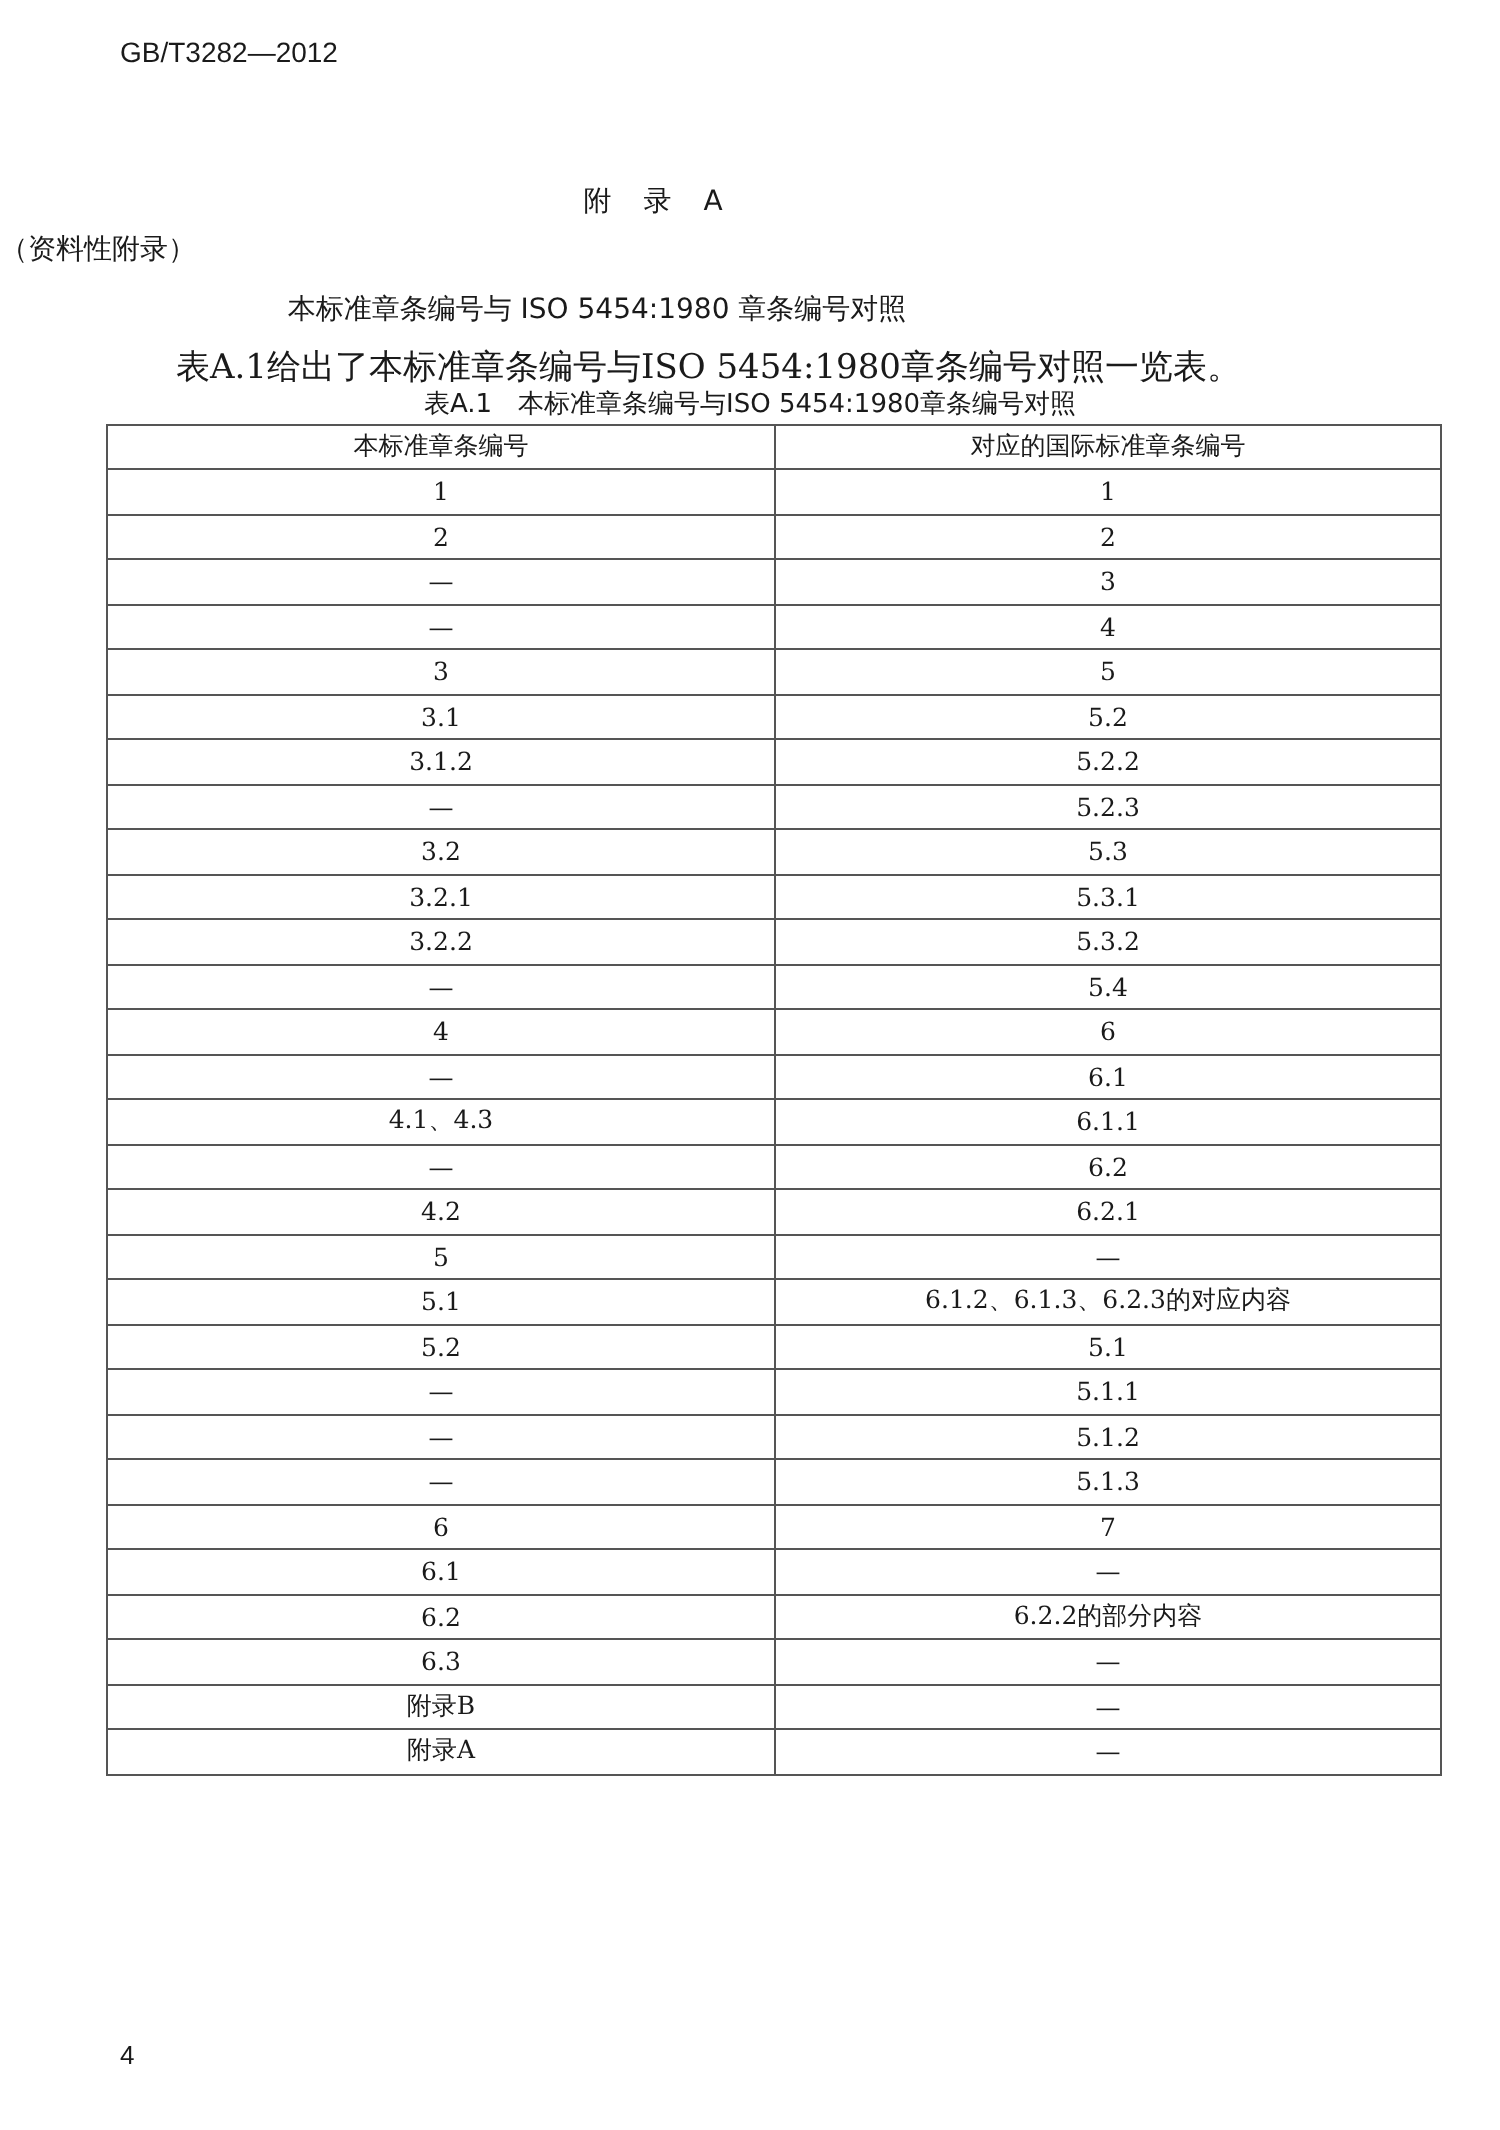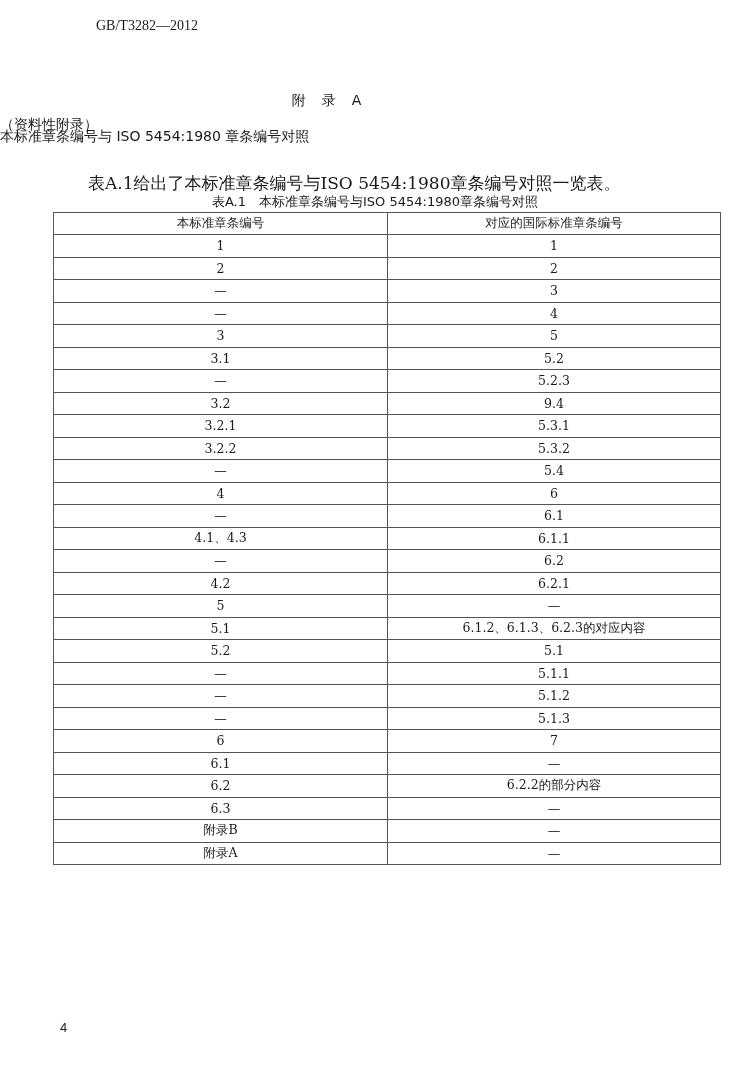--- a/index.html
+++ b/index.html
@@ -1,20 +1,20 @@
 <!DOCTYPE html>
 <html><head>
 <meta charset="utf-8">
 <style>
   html, body { margin:0; padding:0; background:#ffffff; }
   body { width:750px; height:1065px; position:relative; overflow:hidden; color:#1a1a1a; }
-  .doc-header { position:absolute; left:60px; top:18px; font-family:Liberation Serif, serif; font-size:14px;margin-left:36px; }
+  .doc-header { position:absolute; left:60px; top:18px; font-family:Liberation Sans, sans-serif; font-size:14px; }
   .appendix-title { position:absolute; left:0; width:654px; top:92px; text-align:center; font-family:"DejaVu Sans", sans-serif; font-size:14px; letter-spacing:1px; }
   .appendix-kind { position:absolute; left:0; width:750px; top:116px; text-align:left; font-family:"DejaVu Sans", sans-serif; font-size:14px; }
-  .appendix-subtitle { position:absolute; left:0; width:597px; top:128px; font-family:"DejaVu Sans", sans-serif; font-size:14px; }
+  .appendix-subtitle { position:absolute; left:0; width:597px; top:146px; text-align:center; font-family:"DejaVu Sans", sans-serif; font-size:14px; }
   .intro { position:absolute; left:88px; top:172px; font-family:"DejaVu Serif", serif; font-size:17px; }
   .table-caption { position:absolute; left:0; width:750px; top:193px; text-align:center; font-family:"DejaVu Sans", sans-serif; font-size:13px; font-weight:normal; }
   table.map { position:absolute; left:53px; top:212px; width:668px; border-collapse:collapse; font-family:"DejaVu Serif", serif; font-size:12.5px;padding-left:40px; }
   table.map td, table.map th { border:1px solid #555; height:21.5px; padding:0; text-align:center; font-weight:normal; }
   table.map th { height:21px; }
   table.map td.c1, table.map th.c1 { width:333px; }
   .page-number { position:absolute; left:60px; top:1020px; font-family:"Liberation Sans", sans-serif; font-size:13px; }
 </style>
 </head>
 <body>
@@ -55,26 +55,30 @@
       </tr>
       <tr>
         <td class="c1">3</td>
         <td>5</td>
       </tr>
       <tr>
         <td class="c1">3.1</td>
         <td>5.2</td>
       </tr>
       <tr>
+        <td class="c1">3.1.2</td>
+        <td>5.2.2</td>
+      </tr>
+      <tr>
         <td class="c1">—</td>
         <td>5.2.3</td>
       </tr>
       <tr>
         <td class="c1">3.2</td>
-        <td>9.4</td>
+        <td>5.3</td>
       </tr>
       <tr>
         <td class="c1">3.2.1</td>
         <td>5.3.1</td>
       </tr>
       <tr>
         <td class="c1">3.2.2</td>
         <td>5.3.2</td>
       </tr>
       <tr>

